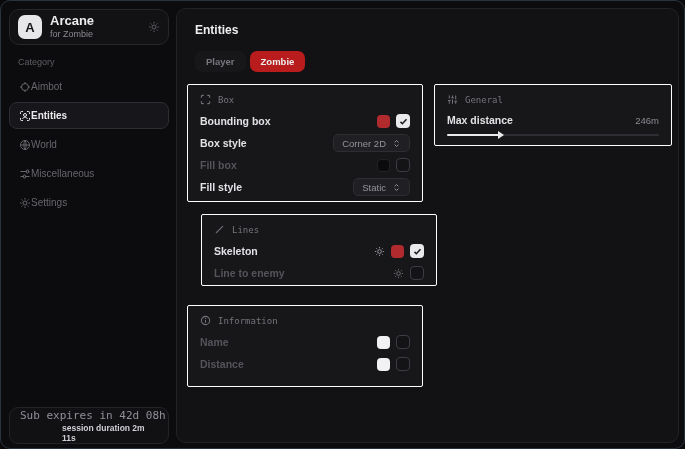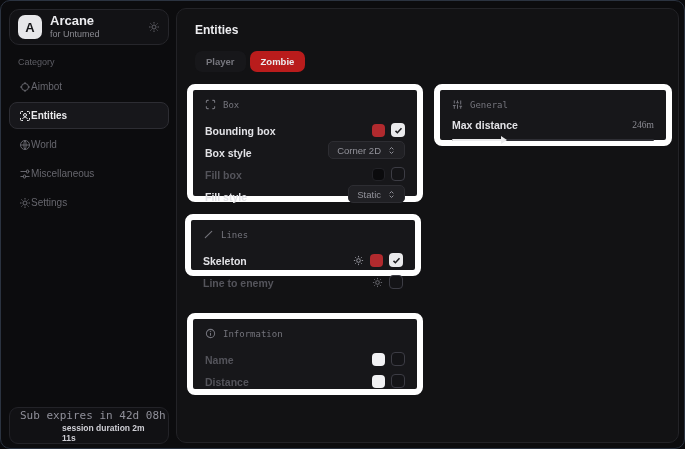--- a/index.html
+++ b/index.html
@@ -44,71 +44,71 @@
     background:#121214; border:1px solid #232327; border-radius:10px;
   }
   .page-title { position:absolute; left:18px; top:14px; font-size:12px; font-weight:bold; color:#ededf0; }
   .tabs { position:absolute; left:18px; top:42px; display:flex; gap:4px; }
   .tab {
     height:21px; padding:0 11px; display:flex; align-items:center; border-radius:7px;
     font-size:9.5px; font-weight:bold; color:#77777e; background:#17171a; cursor:pointer;
   }
   .tab.active { background:#b91c1c; color:#ececef; }
   
-  .card { position:absolute; background:#17171a; border:6px solid #ffffff; border-radius:8px; padding:9px 12px 8px; }
+  .card { position:absolute; background:#17171a; border:1px solid #ffffff; border-radius:2px; padding:9px 12px 8px; }
   .card-box   { left:10px;  top:75px;  width:236px; height:118px; }
-  .card-lines { left:8px;  top:205px; width:236px; height:62px;  }
-  .card-info  { left:10px;  top:304px; width:236px; height:82px;  }
+  .card-lines { left:24px;  top:205px; width:236px; height:72px;  }
+  .card-info  { left:10px;  top:296px; width:236px; height:82px;  }
   .card-gen   { left:257px; top:75px;  width:238px; height:62px;  }
   .card-head { display:flex; align-items:center; gap:7px; color:#74747c; margin-bottom:5px; }
   .card-head .hi { display:flex; }
   .card-title { font-family:"DejaVu Sans Mono", monospace; font-size:9px; }
-  .row { height:22px; display:flex; align-items:flex-end; justify-content:space-between;gap:16px; }
+  .row { height:22px; display:flex; align-items:center; justify-content:space-between;gap:16px; }
   .row-label { font-size:10.5px; font-weight:600; color:#e2e2e6; }
   .row.dim .row-label { color:#54545b; }
   .controls { display:flex; align-items:center; gap:6px; }
   .swatch { width:13px; height:13px; border-radius:4px; }
   .swatch-red   { background:#b12a2e; }
   .swatch-black { background:#0b0b0d; border:1px solid #222227; }
   .swatch-white { background:#f2f2f4; }
   .checkbox { width:14px; height:14px; border-radius:4px; display:flex; align-items:center; justify-content:center; cursor:pointer; }
   .checkbox.unchecked { background:#141417; border:1px solid #3c3c44; }
   .checkbox.checked { background:#eaeaec; color:#1b1b1e; }
   .dropdown {
     height:18px; display:flex; align-items:center; gap:6px; padding:0 8px;
     background:#202024; border:1px solid #2d2d32; border-radius:5px;
     color:#93939b; font-size:9.5px; cursor:pointer;
   }
   .gear-btn { display:flex; color:#6e6e76; cursor:pointer; }
   .gear-btn.bright { color:#9d9da5; }
   
   .gen-row { height:20px; display:flex; align-items:center; justify-content:space-between; margin-top:2px; }
   .gen-label { font-size:10.5px; font-weight:600; color:#e2e2e6; }
-  .gen-value { font-family:Liberation Serif, serif; font-size:9.5px; color:#8b8b93; }
+  .gen-value { font-family:Liberation Sans, sans-serif; font-size:9.5px; color:#8b8b93; }
   .slider { position:relative; height:8px; margin-top:1px; cursor:pointer; }
   .slider-track { position:absolute; left:0; right:0; top:3px; height:2px; background:#2e2e34; border-radius:2px; }
   .slider-fill { position:absolute; left:0; top:3px; height:2px; width:25%; background:#eaeaec; border-radius:2px; }
   .slider-thumb {
     position:absolute; left:calc(25% - 2px); top:0px; width:0; height:0;
     border-left:6px solid #eaeaec; border-top:4px solid transparent; border-bottom:4px solid transparent;
   }
   svg { display:block; }
 </style>
 </head>
 <body>
 
 <div class="window">
 
   <div class="sidebar">
 
     <div class="brand-card">
       <div class="brand-logo">A</div>
       <div class="brand-text">
         <div class="brand-name">Arcane</div>
-        <div class="brand-sub">for Untumed</div>
+        <div class="brand-sub">for Zombie</div>
       </div>
       <span class="brand-gear">
         <svg width="12" height="12" viewBox="0 0 24 24" fill="none" stroke="currentColor" stroke-width="2">
           <circle cx="12" cy="12" r="4"></circle>
           <path d="M12 2v3M12 19v3M2 12h3M19 12h3M4.9 4.9l2.1 2.1M17 17l2.1 2.1M19.1 4.9L17 7M7 17l-2.1 2.1"></path>
         </svg>
       </span>
     </div>
 
     <div class="category-label">Category</div>

